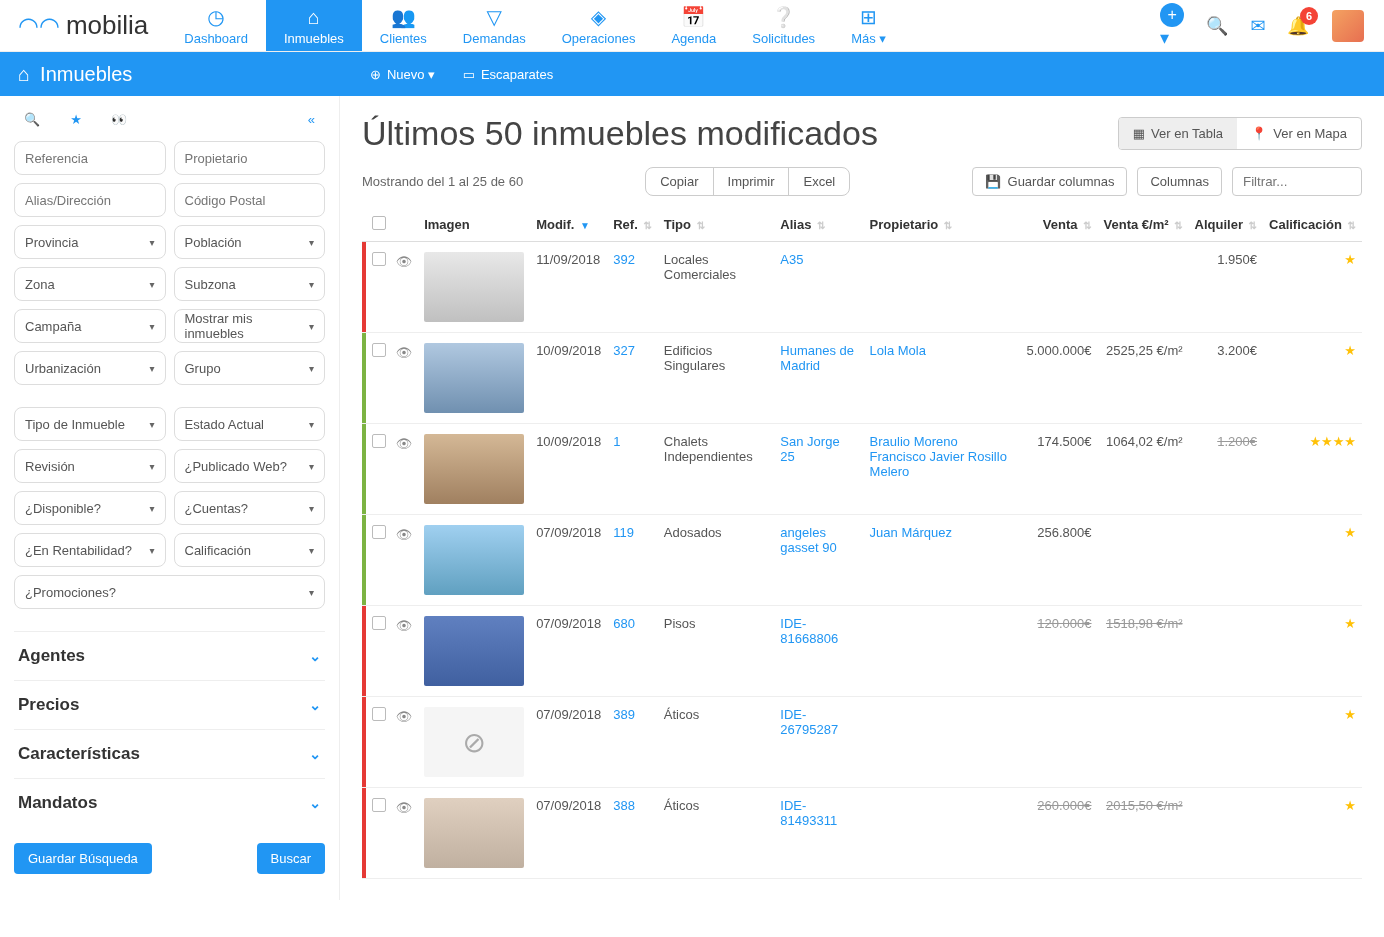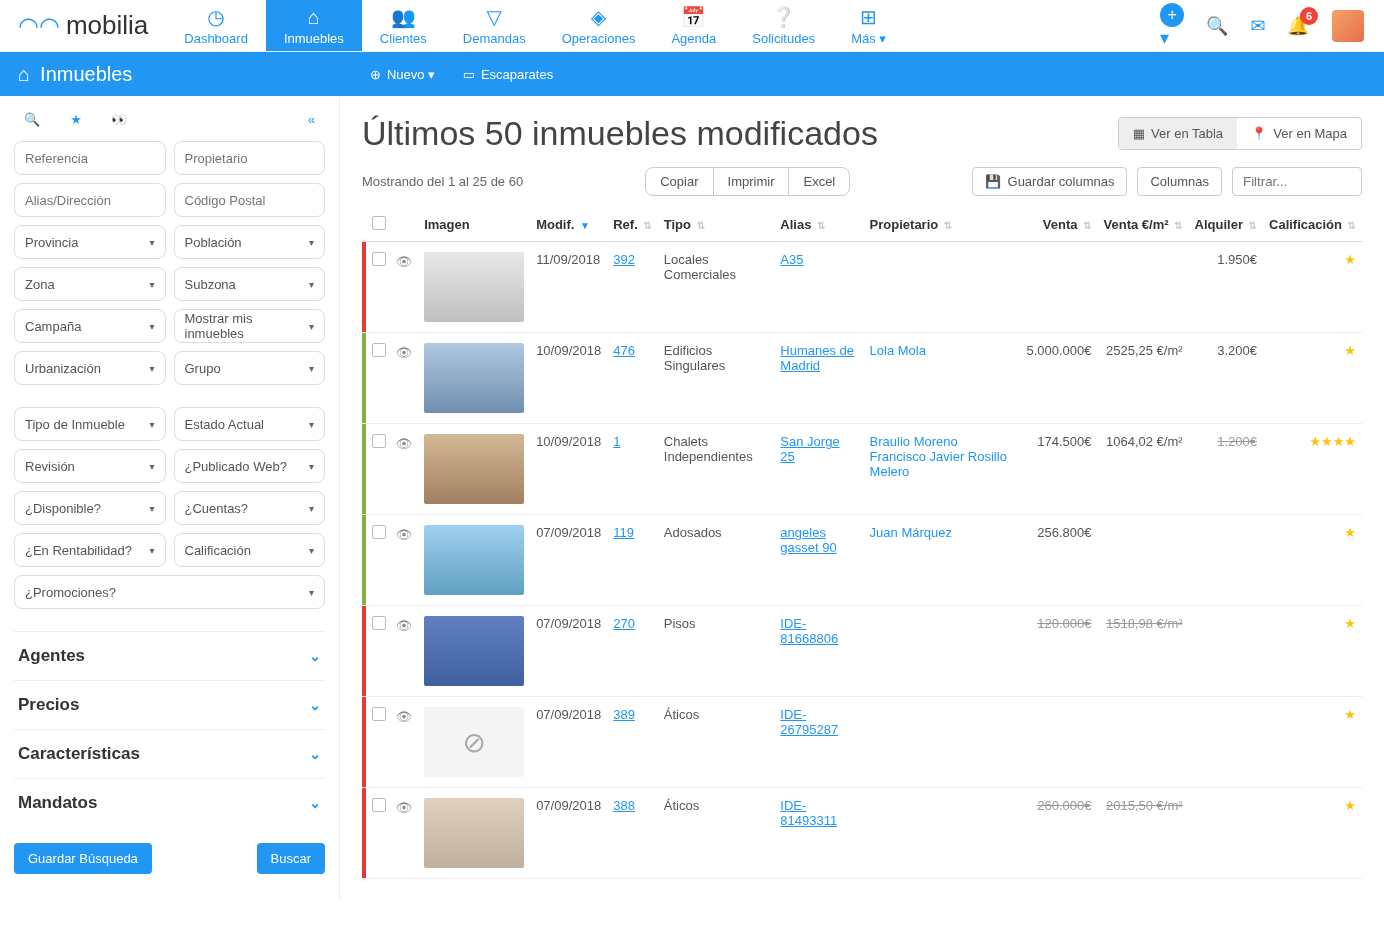--- a/index.html
+++ b/index.html
@@ -1,18 +1,18 @@
 <!DOCTYPE html>
 <html><head>
 <meta charset="utf-8">
 <style>
 * { margin: 0; padding: 0; box-sizing: border-box; }
 body { font-family: -apple-system, BlinkMacSystemFont, "Segoe UI", Arial, sans-serif; font-size: 13px; color: #555; background: #fff; }
 a { color: #2196F3; text-decoration: none; }
-a.underline { text-decoration: underline; }
+a.underline { }
 
 
 .topnav { display: flex; align-items: center; height: 52px; border-bottom: 1px solid #eee; }
 .logo { display: flex; align-items: center; padding: 0 18px; font-size: 26px; font-weight: 400; color: #333; }
 .logo-icon { color: #2196F3; margin-right: 6px; font-size: 24px; }
 .nav-items { display: flex; height: 100%; }
 .nav-item { display: flex; flex-direction: column; align-items: center; justify-content: center; padding: 0 18px; color: #2196F3; font-size: 13px; cursor: pointer; height: 100%; }
 .nav-item.active { background: #2196F3; color: #fff; }
 .nav-item-icon { font-size: 20px; margin-bottom: 2px; }
 .nav-right { margin-left: auto; display: flex; align-items: center; gap: 22px; padding-right: 20px; }
@@ -334,21 +334,21 @@
             <td class="right ">1.950€</td>
             <td class="right star">★</td>
           </tr>
           <tr class="row">
             <td class="row-stripe stripe-green"></td>
             <td class="checkcell"><span class="checkbox"></span> <span class="eye">👁</span></td>
             <td>
               <div class="thumb g2"></div>
             </td>
             <td>10/09/2018</td>
-            <td><a class="underline">476</a></td>
+            <td><a class="underline">327</a></td>
             <td>Edificios Singulares</td>
             <td><a class="underline">Humanes de Madrid</a></td>
             <td><a>Lola Mola</a></td>
             <td class="right ">5.000.000€</td>
             <td class="right ">2525,25 €/m²</td>
             <td class="right ">3.200€</td>
             <td class="right star">★</td>
           </tr>
           <tr class="row">
             <td class="row-stripe stripe-green"></td>
@@ -382,21 +382,21 @@
             <td class="right "></td>
             <td class="right star">★</td>
           </tr>
           <tr class="row">
             <td class="row-stripe stripe-red"></td>
             <td class="checkcell"><span class="checkbox"></span> <span class="eye">👁</span></td>
             <td>
               <div class="thumb g5"></div>
             </td>
             <td>07/09/2018</td>
-            <td><a class="underline">270</a></td>
+            <td><a class="underline">680</a></td>
             <td>Pisos</td>
             <td><a class="underline">IDE-81668806</a></td>
             <td></td>
             <td class="right strike">120.000€</td>
             <td class="right strike">1518,98 €/m²</td>
             <td class="right "></td>
             <td class="right star">★</td>
           </tr>
           <tr class="row">
             <td class="row-stripe stripe-red"></td>

